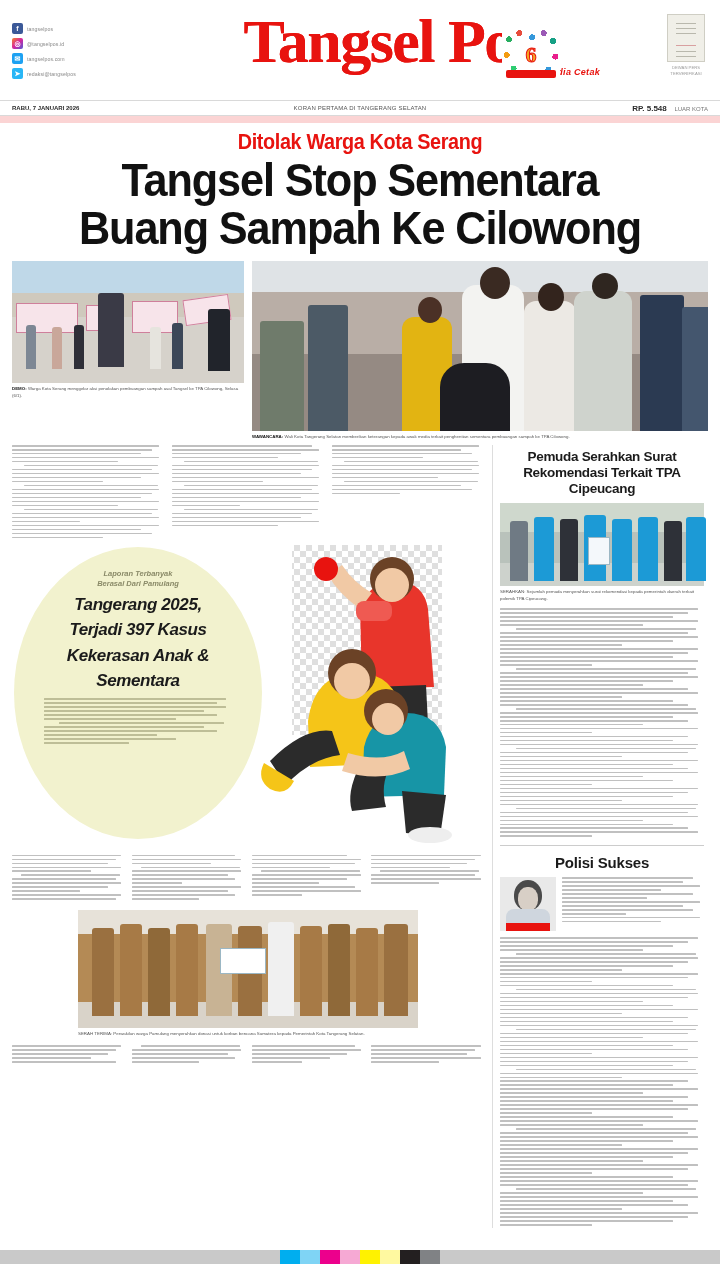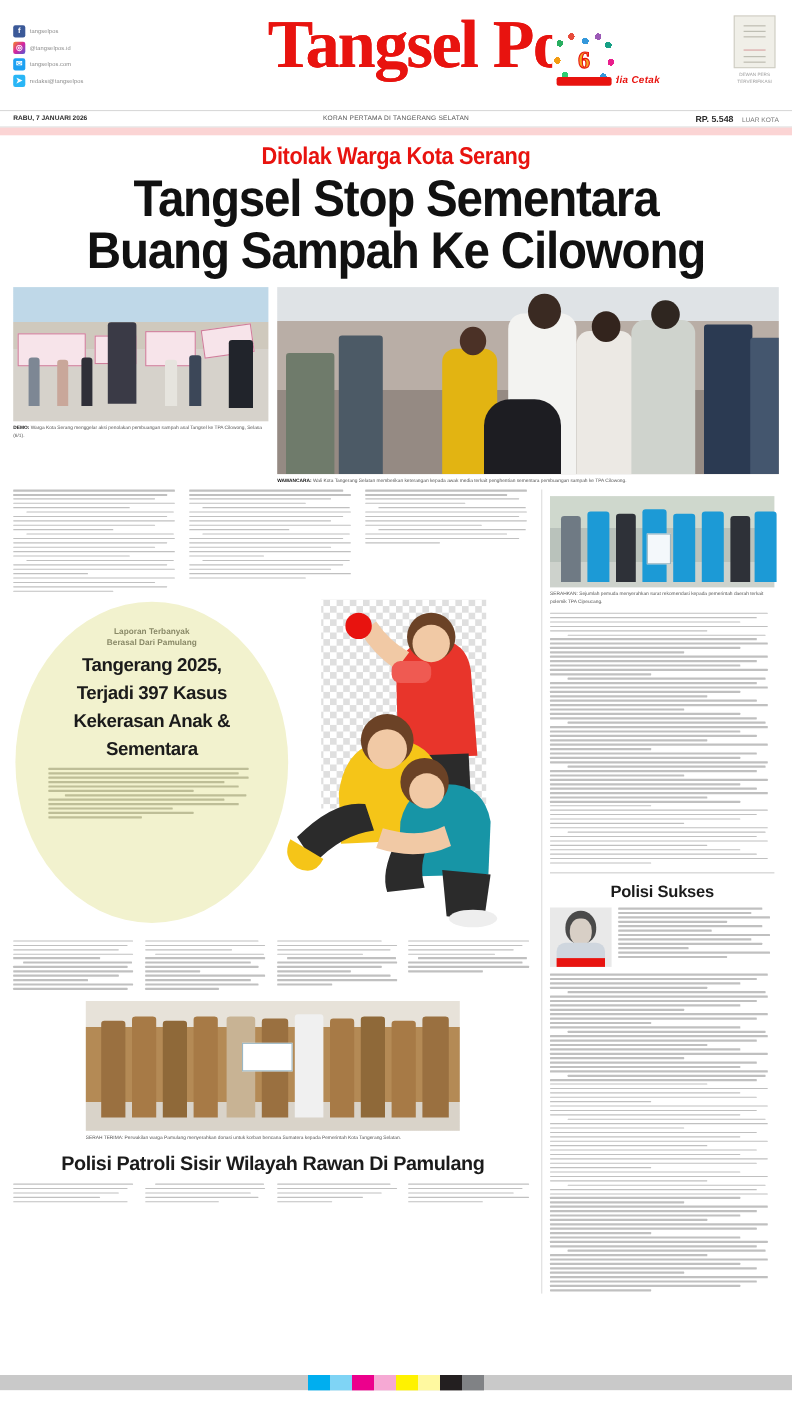--- a/index.html
+++ b/index.html
@@ -143,21 +143,21 @@
   .lines i.s85 { width:85%; } .lines i.s92 { width:92%; } .lines i.s70 { width:70%; }
   .lines i.s60 { width:60%; } .lines i.s45 { width:45%; } .lines i.s97 { width:97%; }
   .lines i.ind { width:88%; margin-left:8%; }
 
   
   .info-wrap { position:relative; margin-top:6px; height: 300px; }
   .info-circle {
     position:absolute; left:2px; top:0; width:248px; height:292px;
     background:#f2f2ce; border-radius:50%;
     display:flex; flex-direction:column; align-items:center;
-    padding: 22px 22px 10px 22px; text-align:left;
+    padding: 22px 22px 10px 22px; text-align:left;font-style:italic;
   }
   .info-eyebrow { font-size:7.5px; font-weight:bold; color:#8a8a68; line-height:1.35; }
   .info-title {
     font-size:17px; font-weight:bold; color:#1b1b1b; line-height:1.08;
     margin-top:7px; letter-spacing:-.4px;
   }
   .info-body { margin-top:8px; width:92%; }
   .info-body .lines i { background:#8a8a60; opacity:.5; }
 
   .illus { position:absolute; right:0; top:-8px; width:232px; height:306px; }
@@ -520,21 +520,20 @@
         <div class="pers" style="left:222px;top:16px; width:22px; height:90px; background:#a77a46;"></div>
         <div class="pers" style="left:250px;top:14px; width:22px; height:92px; background:#8f6939;"></div>
         <div class="pers" style="left:278px;top:18px; width:22px; height:88px; background:#a77a46;"></div>
         <div class="pers" style="left:306px;top:14px; width:24px; height:92px; background:#9a7040;"></div>
         <div style="position:absolute;left:142px;top:38px;width:46px;height:26px;background:#fff;border:1px solid #9bb7c4;"></div>
       </div>
       <div class="photo-cap" style="width:340px;margin:3px auto 0 auto">
         <span>SERAH TERIMA: Perwakilan warga Pamulang menyerahkan donasi untuk korban bencana Sumatera kepada Pemerintah Kota Tangerang Selatan.</span>
       </div>
 
-      <div class="mid-head one" style="margin-top:10px">Polisi Patroli Sisir Wilayah Rawan Di Pamulang</div>
       <div class="cols4" style="margin-top:7px">
         <div class="bodycol">
           <div class="lines">
             <i class="s97"></i>
               <i class="s92"></i>
               <i class="s85"></i>
               <i class="s70"></i>
               <i class="s92"></i>
           </div>
         </div>
@@ -563,20 +562,21 @@
               <i class="s85"></i>
               <i class="s97"></i>
               <i class="s60"></i>
           </div>
         </div>
       </div>
     </div>
 
     <div class="col-right">
 
+      <div class="r-head">Pemuda Serahkan Surat Rekomendasi Terkait TPA Cipeucang</div>
 
       <div class="r-photo">
         <div class="pers" style="left:10px; top:18px; width:18px; height:60px; background:#6f7a84;"></div>
         <div class="pers" style="left:34px; top:14px; width:20px; height:64px; background:#1c9ad6;"></div>
         <div class="pers" style="left:60px; top:16px; width:18px; height:62px; background:#2e3138;"></div>
         <div class="pers" style="left:84px; top:12px; width:22px; height:66px; background:#1c9ad6;"></div>
         <div class="pers" style="left:112px;top:16px; width:20px; height:62px; background:#1c9ad6;"></div>
         <div class="pers" style="left:138px;top:14px; width:20px; height:64px; background:#1c9ad6;"></div>
         <div class="pers" style="left:164px;top:18px; width:18px; height:60px; background:#2e3138;"></div>
         <div class="pers" style="left:186px;top:14px; width:20px; height:64px; background:#1c9ad6;"></div>

